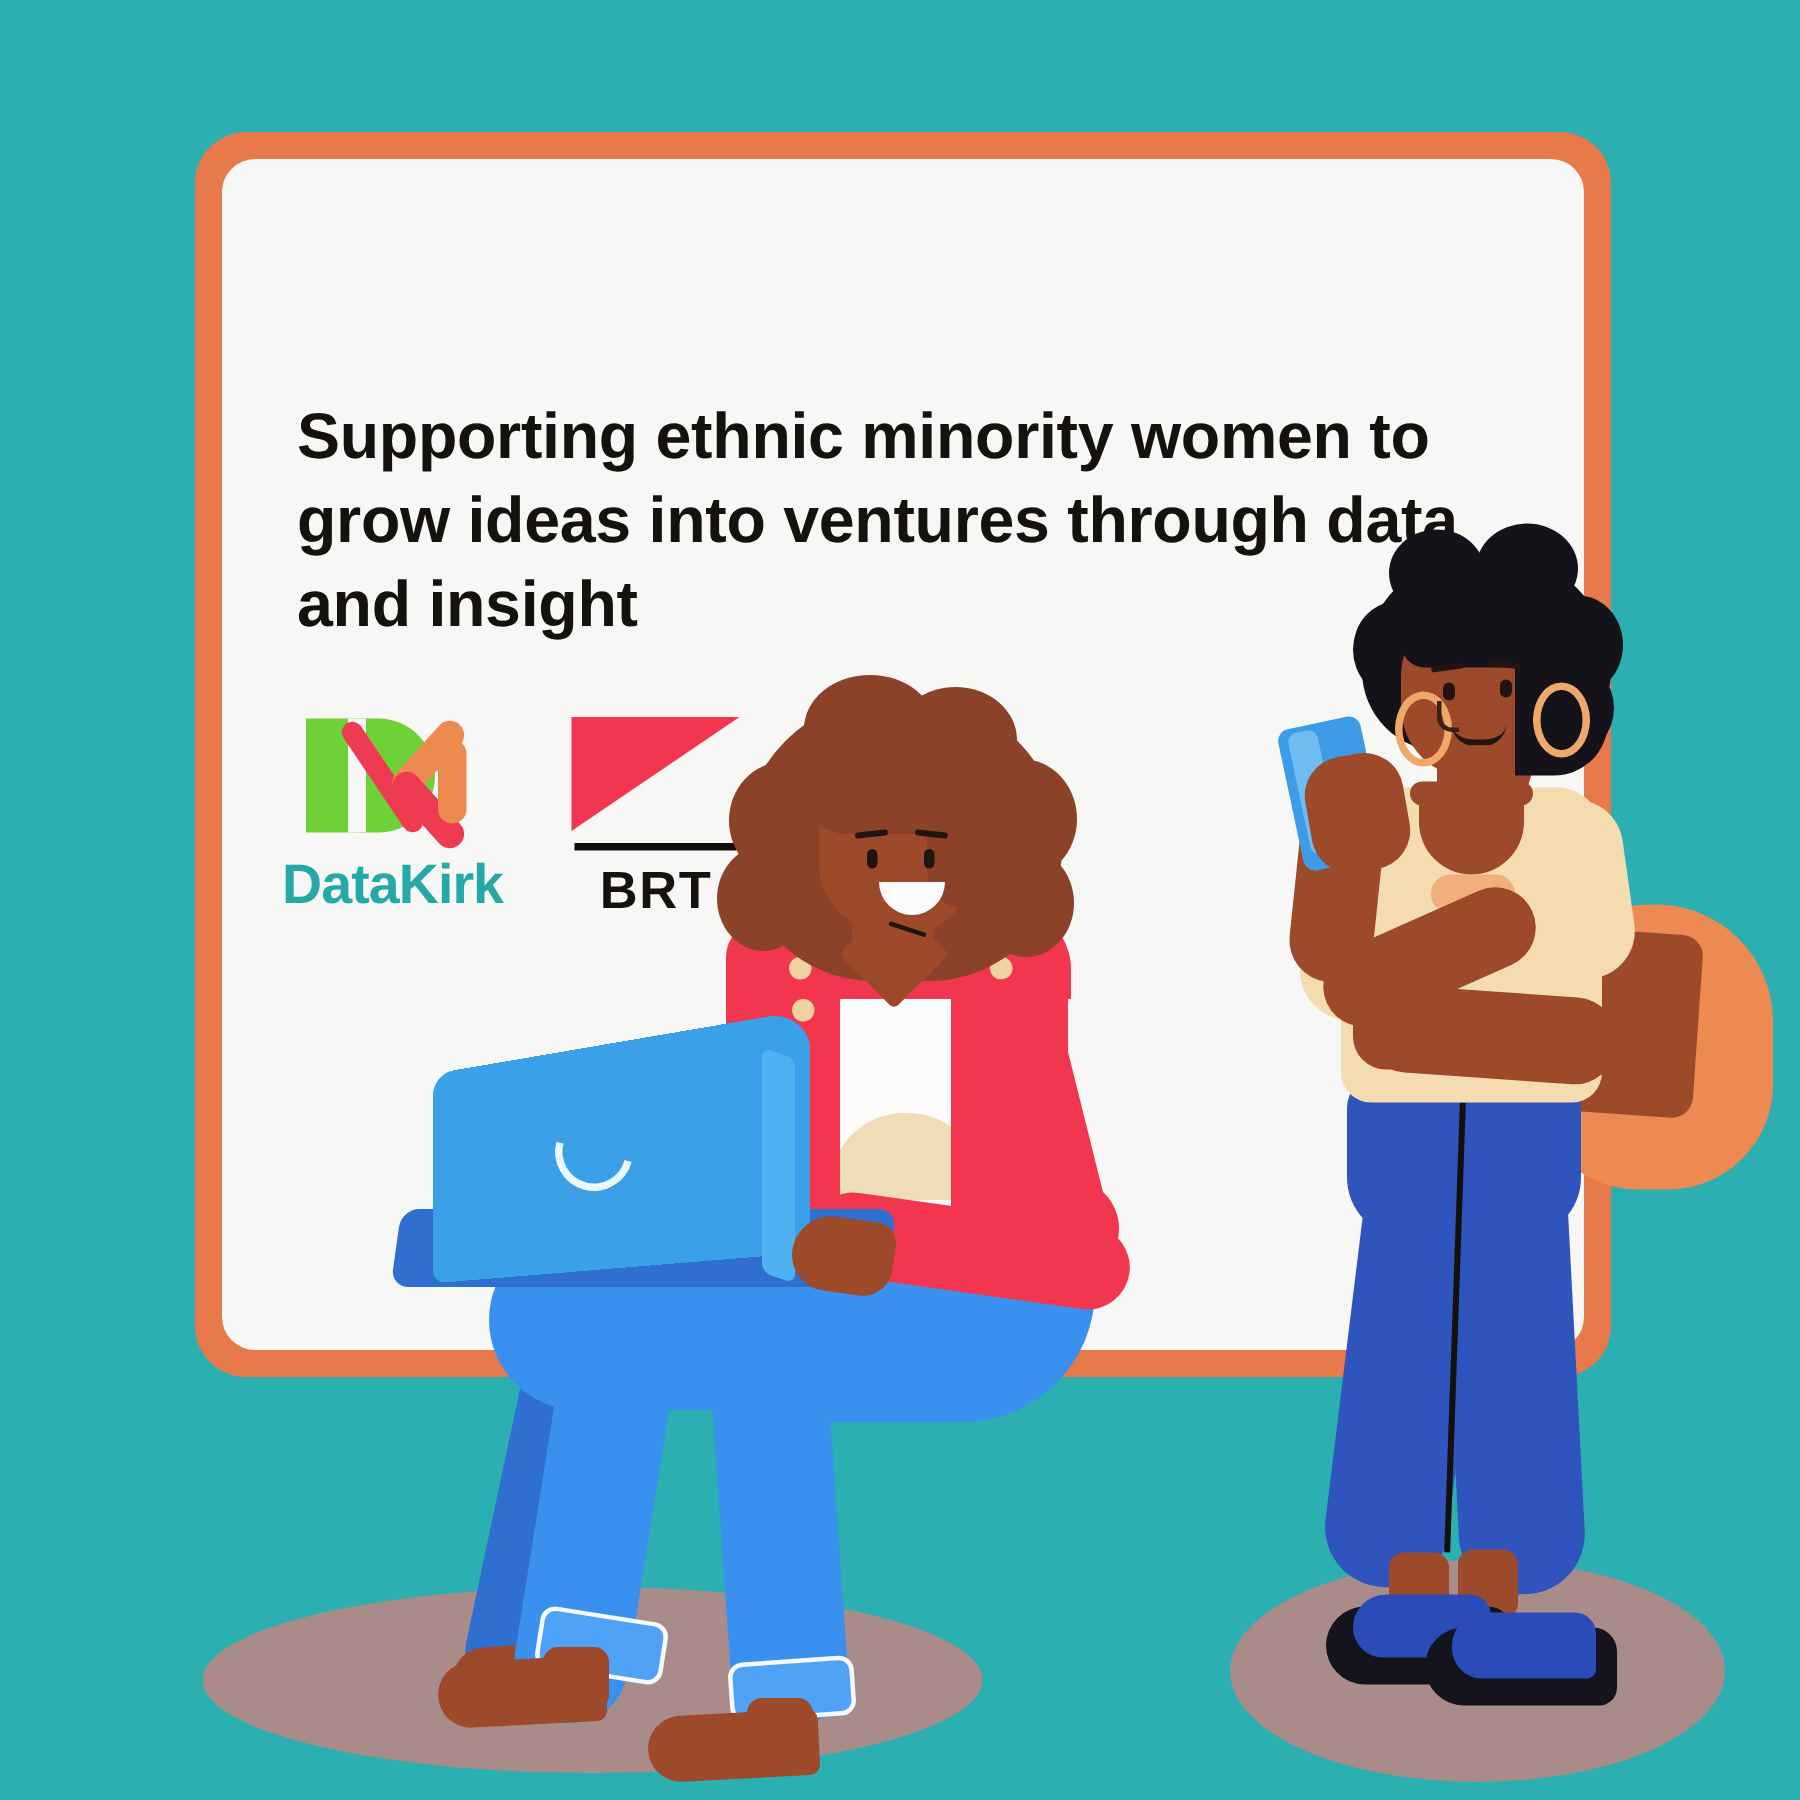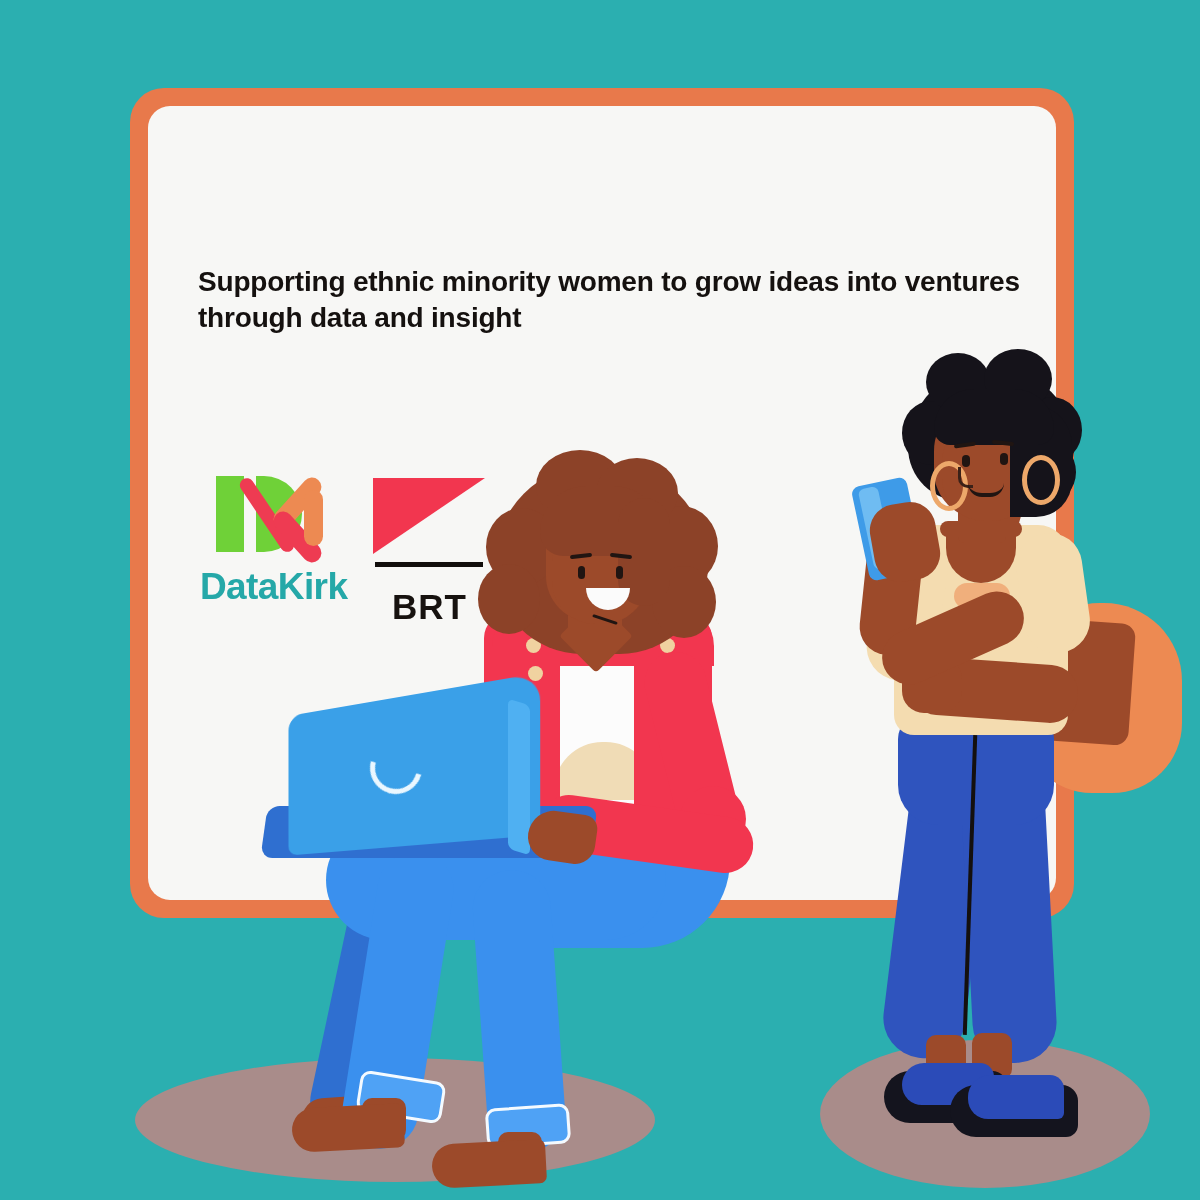--- a/index.html
+++ b/index.html
@@ -27,26 +27,26 @@
   }
   #title-text{
     color:#FBF6EF;font-size:49px;font-weight:bold;letter-spacing:1.2px;
     padding-left:16px;white-space:nowrap;
     transform:scaleX(1.03);transform-origin:left center;
   }
 
   
   #subtitle{
     position:absolute;left:50px;top:158px;width:840px;
-    color:#15110F;font-size:28px;font-weight:bold;line-height:1.30;
+    color:#15110F;font-size:43px;font-weight:bold;line-height:1.30;
     letter-spacing:-0.2px;
   }
 
   
-  #logos{position:absolute;left:52px;top:362px;display:flex;align-items:flex-start;gap:22px;}
+  #logos{position:absolute;left:40px;top:362px;display:flex;align-items:center;gap:42px;}
 
   .logo-block{display:flex;flex-direction:column;align-items:center;}
 
   
   #dk-mark{position:relative;width:128px;height:92px;}
   #dk-d{
     position:absolute;left:6px;top:8px;width:40px;height:76px;
     background:#6FD138;border-radius:0 0 0 0;
   }
   #dk-d-bowl{
@@ -81,21 +81,21 @@
 
   
   #brt-mark{position:relative;width:120px;height:92px;}
   #brt-tri{
     position:absolute;left:4px;top:10px;width:0;height:0;
     border-top:0 solid transparent;
     border-left:112px solid #F2364F;
     border-bottom:76px solid transparent;
   }
   #brt-rule{width:108px;height:5px;background:#120E0C;margin-top:2px;}
-  #brt-word{margin-top:20px;color:#17120F;font-size:35px;font-weight:bold;letter-spacing:1px;}
+  #brt-word{margin-top:7px;color:#17120F;font-size:35px;font-weight:bold;letter-spacing:1px;}
 
   
   .shadow{position:absolute;background:#A98C8A;border-radius:50%;}
   #shadow-left{left:135px;top:1058px;width:520px;height:124px;}
   #shadow-right{left:820px;top:1040px;width:330px;height:148px;}
 
   
   #woman-seated{position:absolute;left:240px;top:520px;width:520px;height:640px;}
   .sw{position:absolute;}
 

